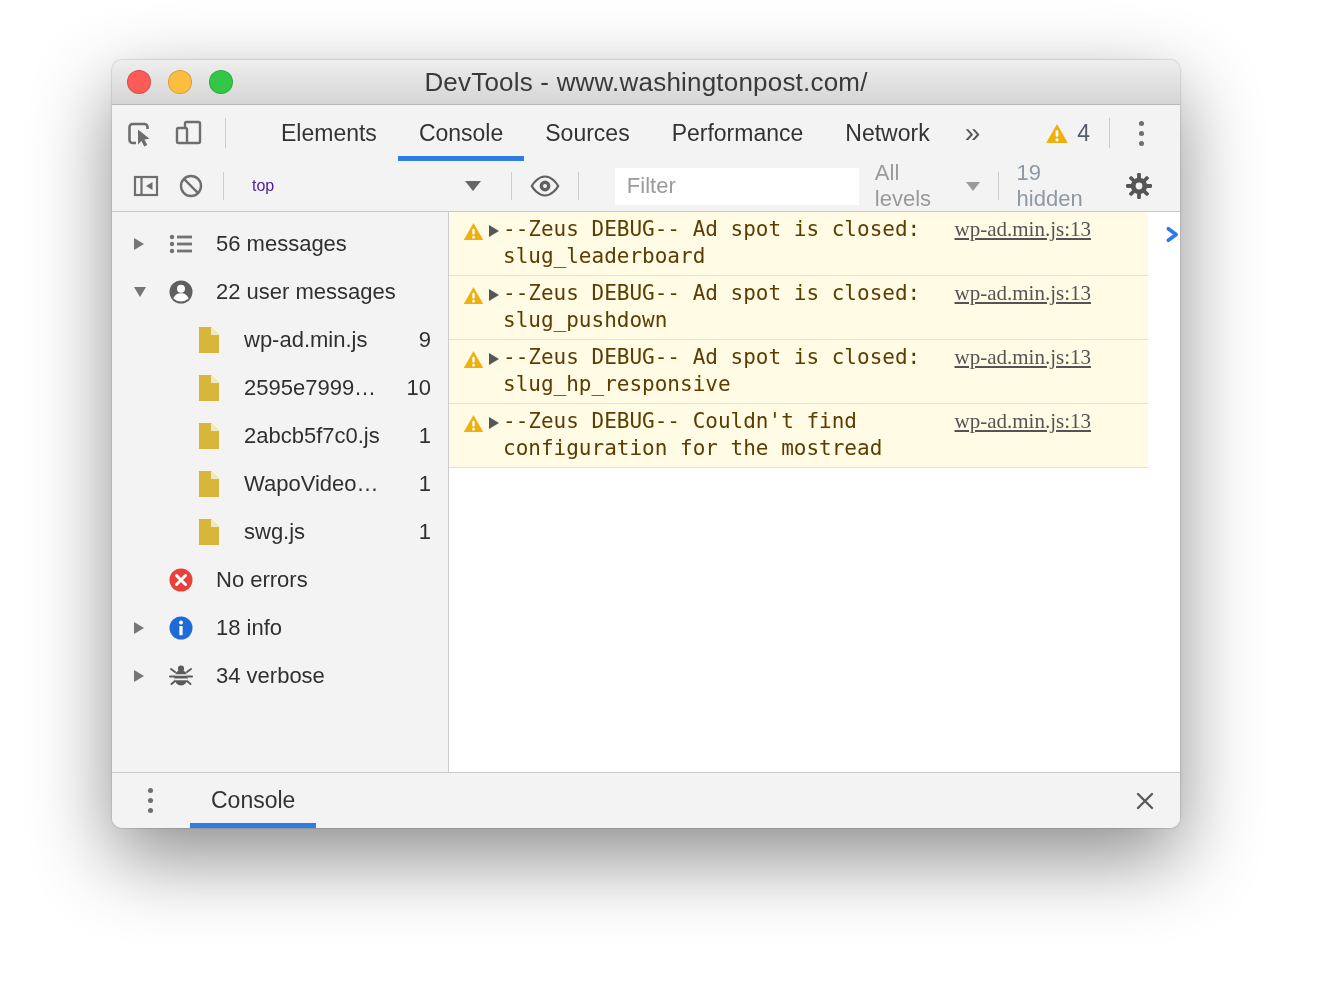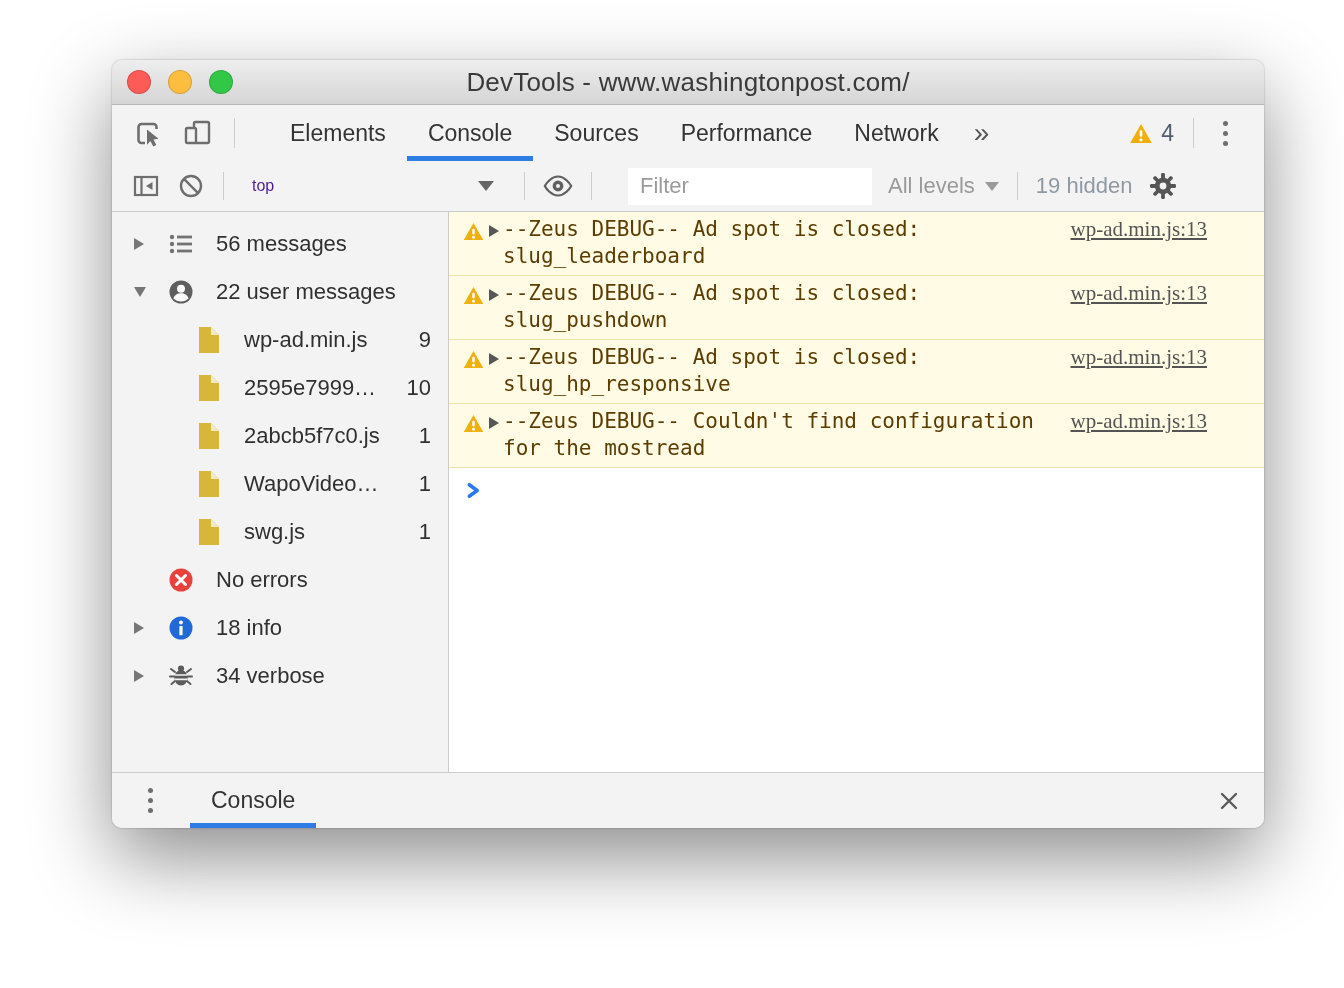--- a/index.html
+++ b/index.html
@@ -1,38 +1,38 @@
 <!DOCTYPE html>
 <html><head>
 <meta charset="utf-8">
 <style>
   * { margin:0; padding:0; box-sizing:border-box; }
   html,body { width:1344px; height:988px; background:#ffffff; font-family:"Liberation Sans", sans-serif; overflow:hidden; }
 
   .window {
-    position:absolute; left:112px; top:60px; width:1152px; height:768px;
+    position:absolute; left:112px; top:60px; width:1068px; height:768px;
     border-radius:10px; overflow:hidden; background:#f3f3f3;
     box-shadow:0 30px 80px rgba(0,0,0,.45), 0 0 2px rgba(0,0,0,.35);
   }
 
   
   .titlebar {
     height:45px; background:linear-gradient(#eeeeee,#d5d5d5);
     border-bottom:1px solid #b6b6b6; position:relative;
     display:flex; align-items:center; justify-content:center;
   }
   .traffic { position:absolute; left:15px; top:0; height:100%; display:flex; align-items:center; gap:17px; }
   .light { width:24px; height:24px; border-radius:50%; border:1px solid rgba(0,0,0,.15); }
   .light.red { background:#fc5b57; }
   .light.yellow { background:#fdbe3f; }
   .light.green { background:#33c748; }
   .title-text { font-size:26px; color:#3a3a3a; font-weight:500; letter-spacing:.2px; }
 
   
-  .tabbar { height:56px; background:#f3f3f3; display:flex; align-items:center; padding-left:19px;text-align:center; }
+  .tabbar { height:56px; background:#f3f3f3; display:flex; align-items:center; padding-left:10px;text-align:center; }
   .icon-btn { display:flex; align-items:center; justify-content:center; flex:none; }
   .vsep { width:1px; height:30px; background:#ccc; flex:none; margin:0 19px; }
   .tabs { display:flex; height:100%; margin-left:15px; }
   .tab { position:relative; height:100%; display:flex; align-items:center; padding:0 21px; font-size:23px; color:#333; cursor:default; }
   .tab.selected::after { content:""; position:absolute; left:0; right:0; bottom:0; height:5px; background:#2e7de4; }
   .spacer { flex:1; }
   .warn-badge { display:flex; align-items:center; gap:8px; }
   .warn-badge .num { font-size:23px; color:#515c6f; }
   .kebab { display:flex; flex-direction:column; align-items:center; justify-content:center; width:24px; }
   .kebab i { width:5px; height:5px; border-radius:50%; background:#6e6e6e; margin:2.5px 0; }
@@ -74,21 +74,21 @@
   .side-row.icon-info    .ic-info    { display:flex; }
   .side-row.icon-bug     .ic-bug     { display:flex; }
   .side-label { font-size:22px; color:#303030; white-space:nowrap; }
   .side-count { margin-left:auto; font-size:22px; color:#303030; }
   .side-row.selected { background:#2276f2; }
   .side-row.selected .side-label, .side-row.selected .side-count { color:#fff; }
   .side-row.selected.expand-collapsed .arrow i { border-left-color:#fff; }
   .side-row.selected .ic-warning .tri { fill:#ffffff; }
   .side-row.selected .ic-warning .excl { fill:#2276f2; }
 
-  .console { flex:1; background:#ffffff; display:flex; flex-direction:column; overflow:hidden; }
+  .console { flex:1; background:#ffffff; display:flex; flex-direction:row; overflow:hidden; }
   .msg { background:#fffbe5; border-bottom:1px solid #f0e2ae; display:flex; align-items:flex-start; padding:4px 57px 5px 14px; }
   .msg-warn { flex:none; margin:6px 5px 0 0; display:flex; }
   .msg-arrow { flex:none; width:0; height:0; border-top:6px solid transparent; border-bottom:6px solid transparent; border-left:10px solid #565656; margin:9px 4px 0 0; }
   .msg-text { flex:1; font-family:"DejaVu Sans Mono","Liberation Mono",monospace; font-size:21px; line-height:27px; color:#5c3c00; word-wrap:break-word; }
   .msg-src { flex:none; margin-left:12px; font-family:Liberation Serif, serif; font-size:21px; line-height:27px; color:#545454; text-decoration:underline; white-space:nowrap; cursor:pointer; }
   .prompt-row { padding:13px 0 0 17px; display:flex; }
 
   
   .bottombar { height:56px; background:#f3f3f3; border-top:1px solid #ccc; display:flex; align-items:center; }
   .bottom-kebab { margin-left:26px; }

